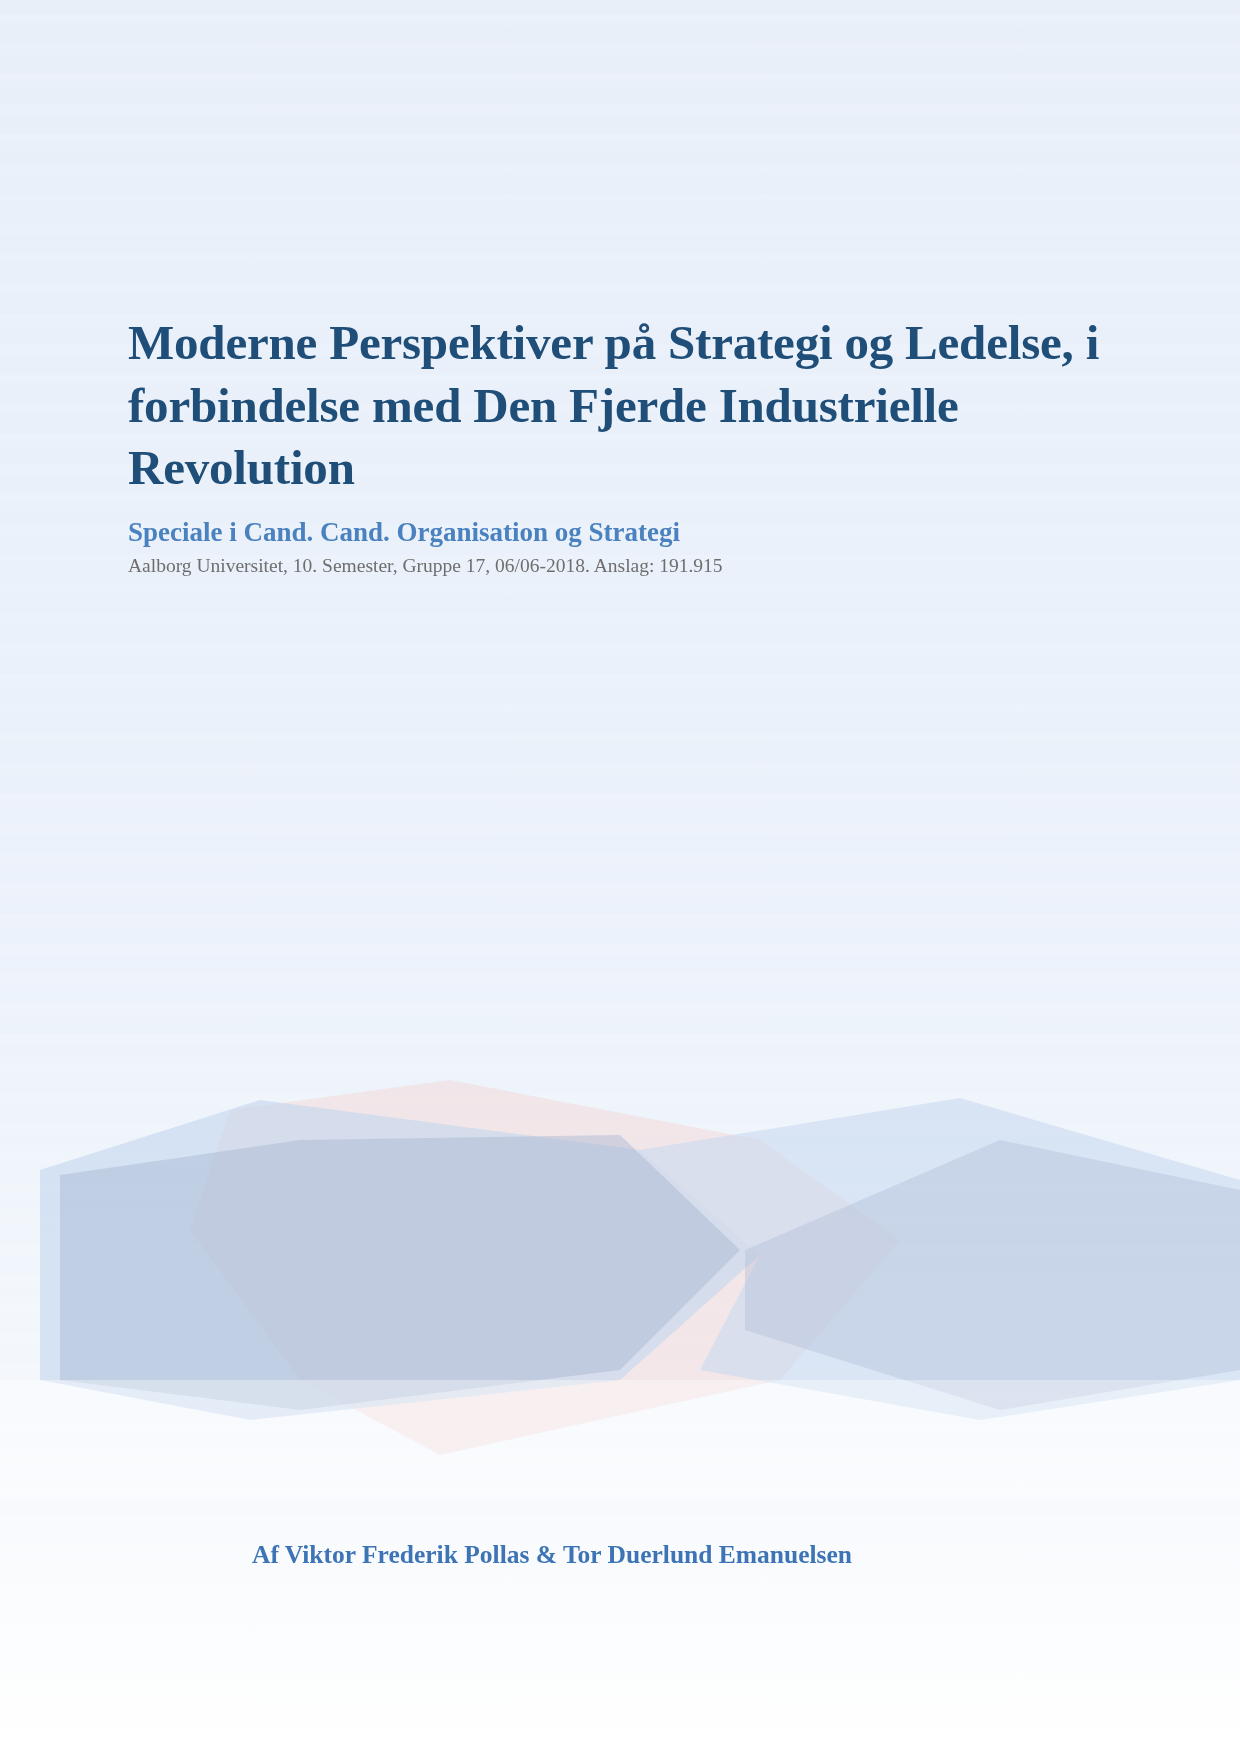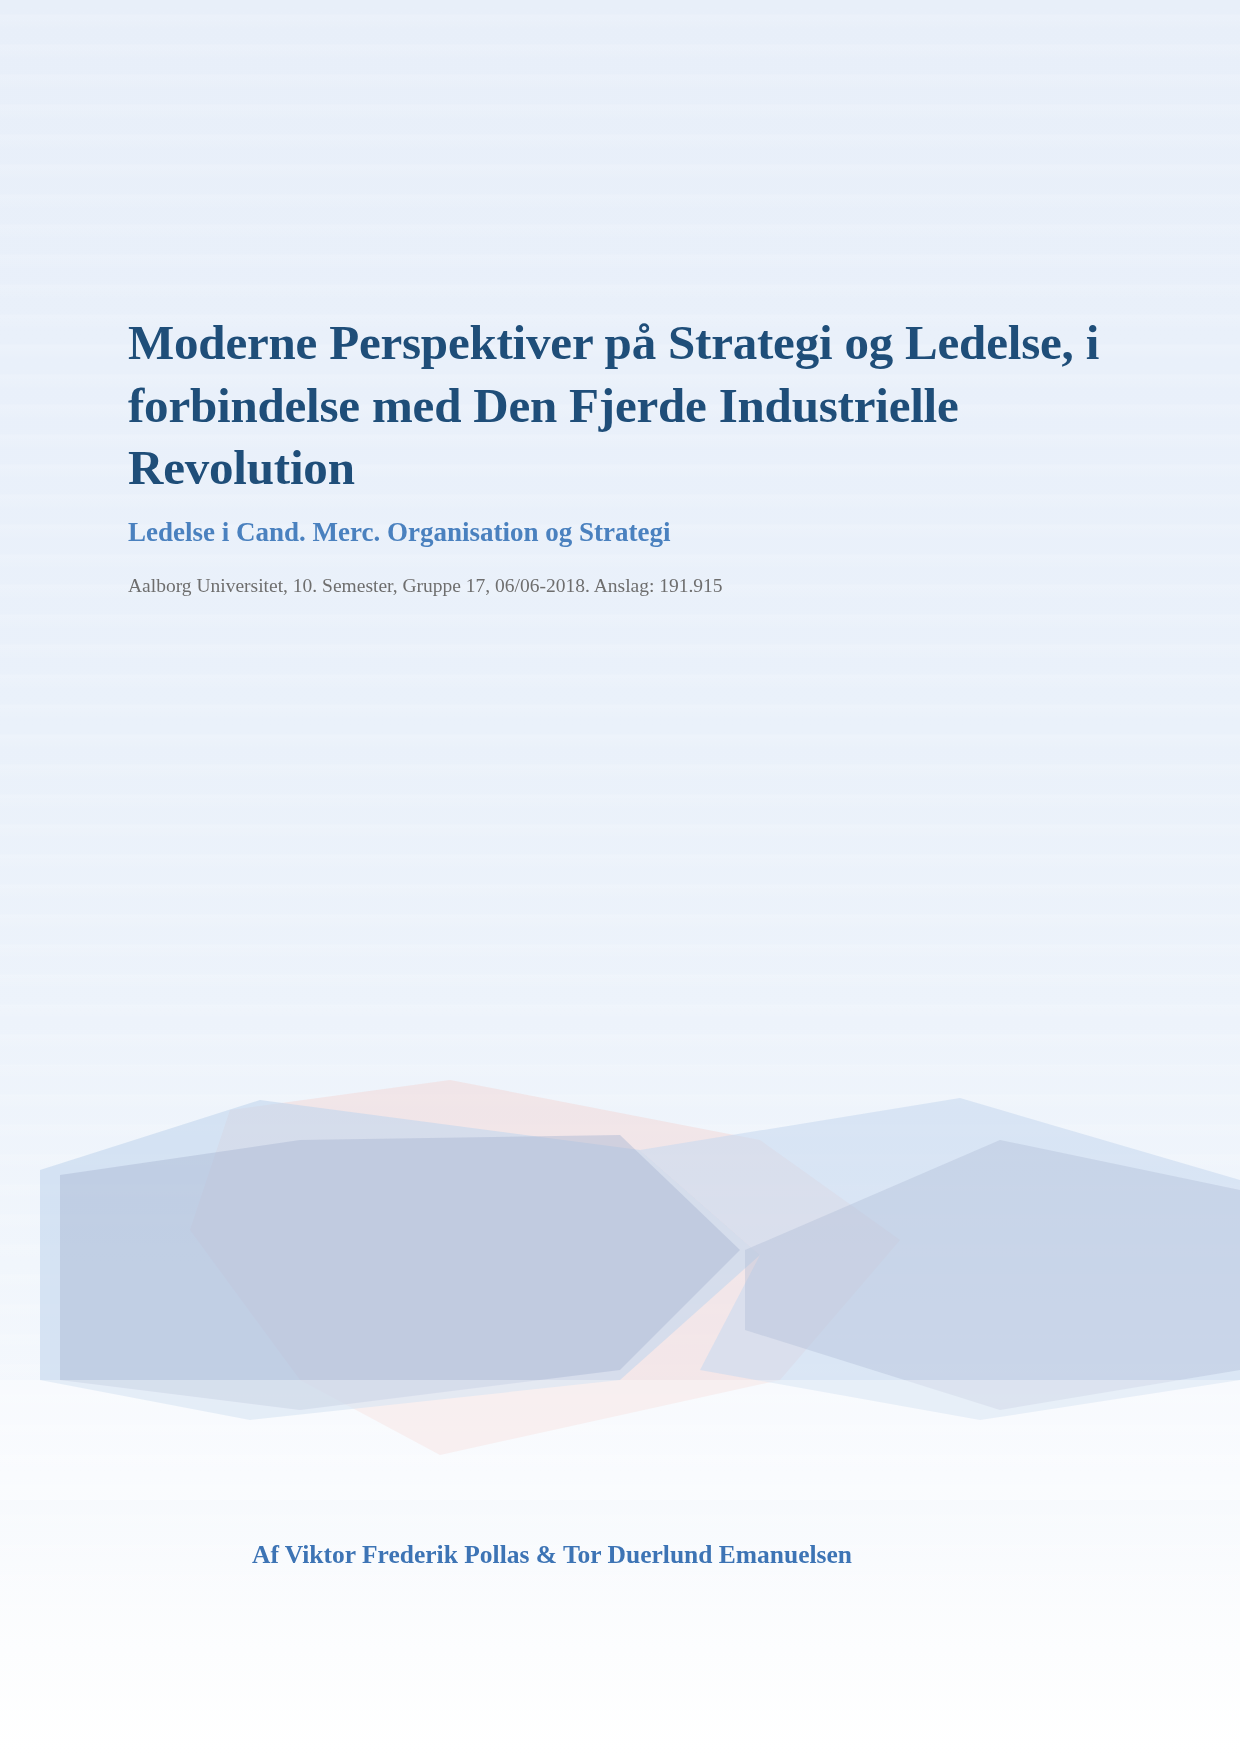--- a/index.html
+++ b/index.html
@@ -70,21 +70,21 @@
     color: #4a81bf;
     margin: 14px 0 0 0;
   }
 
   .doc-meta {
     font-family: "Liberation Serif", serif;
     font-weight: normal;
     font-size: 19.5px;
     line-height: 1.4;
     color: #6e6e6e;
-    margin: 21px 0 0 0;
+    margin: 1px 0 0 0;
   }
 
   .graphic {
     position: absolute;
     left: 0;
     top: 1080px;
     width: 1240px;
     height: 420px;
   }
 
@@ -100,21 +100,21 @@
     color: #3d74b5;
   }
 </style>
 </head>
 <body>
 
 <div class="page">
 
   <div class="title-block">
     <h1 class="doc-title">Moderne Perspektiver på Strategi og Ledelse, i forbindelse med Den Fjerde Industrielle Revolution</h1>
-    <h2 class="doc-subtitle">Ledelse i Cand. Merc. Organisation og Strategi</h2>
+    <h2 class="doc-subtitle">Speciale i Cand. Cand. Organisation og Strategi</h2>
     <p class="doc-meta">Aalborg Universitet, 10. Semester, Gruppe 17, 06/06-2018. Anslag: 191.915</p>
   </div>
 
   <div class="graphic">
     <svg width="1240" height="420" viewBox="0 0 1240 420" preserveAspectRatio="none">
 
       <polygon points="230,30 450,0 760,60 900,160 780,300 440,375 300,300 190,150" fill="#f3d9d9" opacity="0.55"></polygon>
 
       <polygon points="40,90 260,20 640,70 760,175 620,300 250,340 40,300" fill="#c3d6ee" opacity="0.62"></polygon>
 

